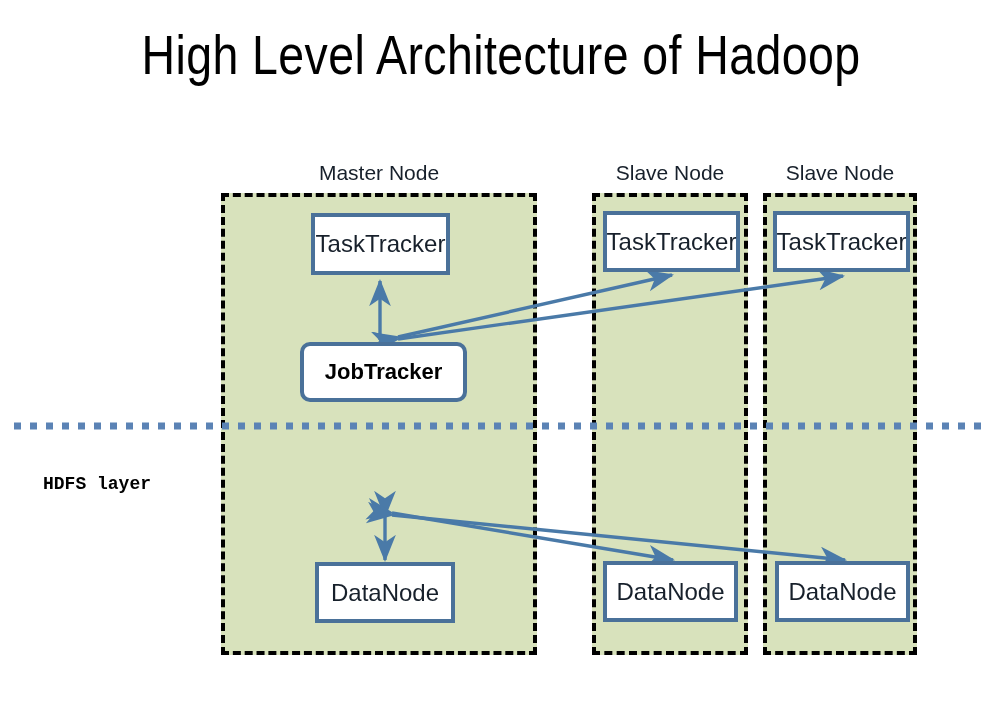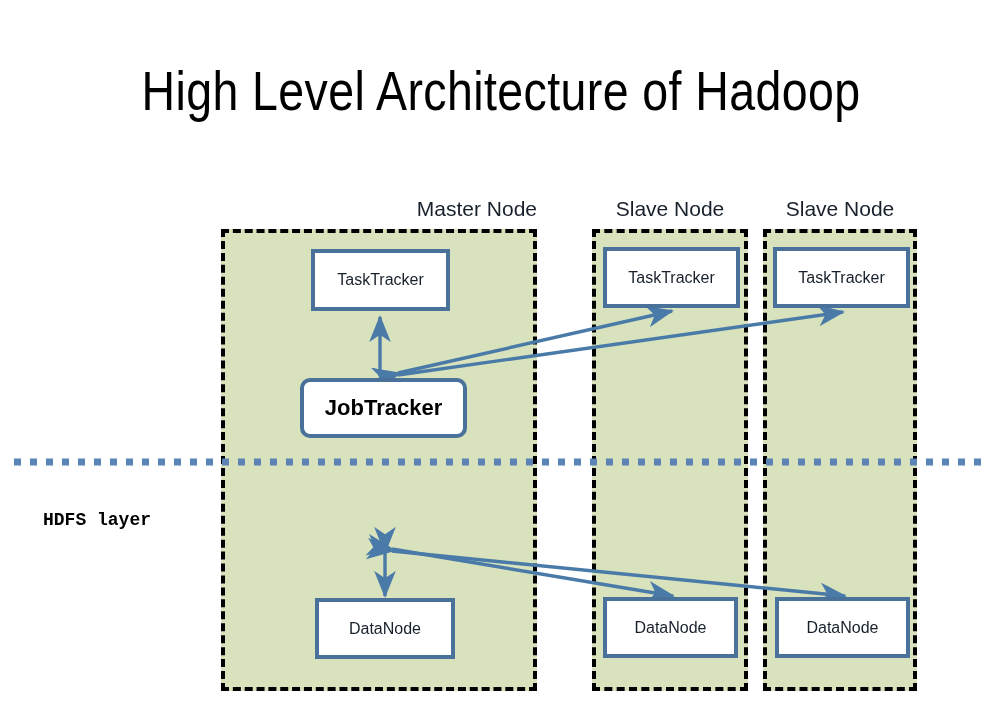--- a/index.html
+++ b/index.html
@@ -12,21 +12,20 @@
     height: 721px;
     font-family: "Liberation Sans", sans-serif;
     overflow: hidden;
     position: relative;
   }
   #stage {
     position: relative;
     width: 1002px;
     height: 553px;
     background: #ffffff;
-    margin-top: 36px;
   }
   #title {
     position: absolute;
     left: 0;
     top: 22px;
     width: 1002px;
     text-align: center;
     font-size: 56px;
     font-weight: 400;
     color: #000000;
@@ -59,21 +58,21 @@
     box-sizing: border-box;
   }
   .node-box {
     position: absolute;
     background: #ffffff;
     border: 4px solid #4a7199;
     box-sizing: border-box;
     display: flex;
     align-items: center;
     justify-content: center;
-    font-size: 16px;
+    font-size: 24px;
     color: #17202b;
     font-family: "Liberation Sans", sans-serif;
   }
   .node-box.bold {
     font-weight: bold;
     font-size: 22px;
     color: #000000;
     border-radius: 10px;
   }
   #arrows {
@@ -97,21 +96,21 @@
 <body>
 
 <div id="stage">
 
   <div id="title">High Level Architecture of Hadoop</div>
 
   <div class="container-box" style="left:221px; top:193px; width:316px; height:462px;"></div>
   <div class="container-box" style="left:592px; top:193px; width:156px; height:462px;"></div>
   <div class="container-box" style="left:763px; top:193px; width:154px; height:462px;"></div>
 
-  <div class="group-caption" style="left:221px; top:161px; width:316px;text-align:right;">Master Node</div>
+  <div class="group-caption" style="left:221px; top:161px; width:316px;">Master Node</div>
   <div class="group-caption" style="left:592px; top:161px; width:156px;">Slave Node</div>
   <div class="group-caption" style="left:763px; top:161px; width:154px;">Slave Node</div>
 
   <div class="layer-label" style="left:43px; top:474px;font-family:Liberation Mono, monospace;">HDFS layer</div>
 
   <svg id="divider" viewBox="0 0 1002 721">
     <line x1="14" y1="426" x2="986" y2="426" stroke="#5b83b5" stroke-width="7" stroke-dasharray="7 9" stroke-linecap="butt"></line>
   </svg>
 
   <svg id="arrows" viewBox="0 0 1002 721">

